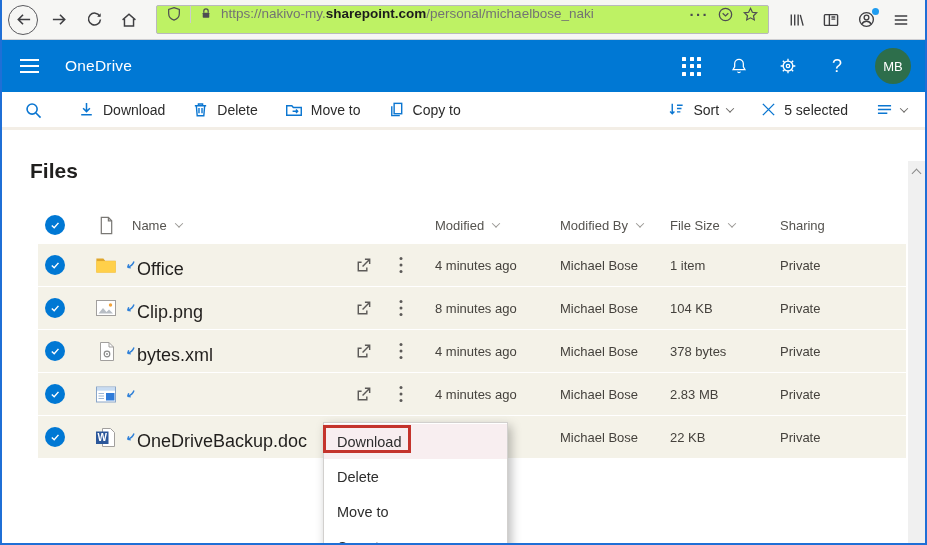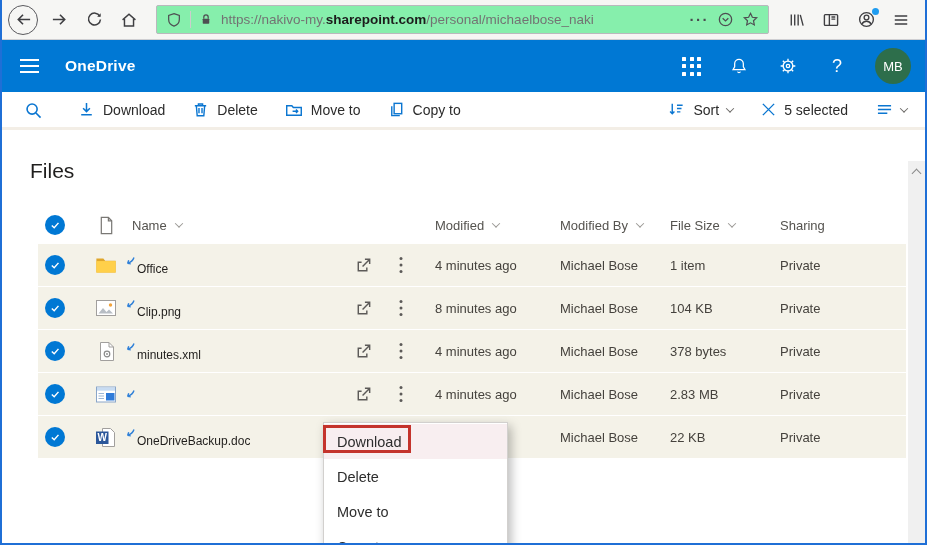--- a/index.html
+++ b/index.html
@@ -3,60 +3,60 @@
 <meta charset="utf-8">
 <style>
   * { margin:0; padding:0; box-sizing:border-box; }
   html,body { width:927px; height:545px; font-family:"Liberation Sans", sans-serif; background:#fff; }
   .window { width:927px; height:545px; border-left:2px solid #1f6fd6; border-right:2px solid #1f6fd6; border-bottom:2px solid #1f6fd6; overflow:hidden; background:#fff; }
 
   
   .toolbar { height:40px; background:#f6f6f4; border-bottom:1px solid #cfcfd2; display:flex; align-items:center; padding:0 10px 0 6px; gap:7px; }
   .tb-btn { display:flex; align-items:center; justify-content:center; width:28px; height:28px; color:#3f3f42; flex:none; cursor:pointer; }
   .back-circle { width:30px; height:30px; border:1.5px solid #5a5a5e; border-radius:50%; }
-  .urlbar { flex:1; height:29px; background:#86efac; border:1px solid #b9b9bd; border-radius:2px; display:flex; align-items:center; padding:0 9px; gap:8px; margin:0 6px; font-size:13.5px; }
+  .urlbar { flex:1; height:29px; background:#bef264; border:1px solid #b9b9bd; border-radius:2px; display:flex; padding:0 9px; gap:8px; margin:0 6px; font-size:13.5px; }
   .url-divider { width:1px; height:17px; background:#ccc; }
   .url-text { flex:1; white-space:nowrap; overflow:hidden; color:#737373; }
   .url-text b { color:#1c1c1c; font-weight:700; }
   .dots3 { color:#4a4a4f; font-weight:700; letter-spacing:1.5px; font-size:15px; }
   .acct-wrap { position:relative; }
   .blue-dot { position:absolute; top:2px; right:1px; width:7px; height:7px; border-radius:50%; background:#1f9cf0; }
 
   
   .odbar { height:52px; background:#0078d4; display:flex; align-items:center; color:#fff; padding:0 14px 0 18px; }
   .hamb { width:19px; display:flex; flex-direction:column; gap:4px; cursor:pointer; }
   .hamb i { height:2px; background:#fff; display:block; }
-  .od-title { font-size:15.5px; font-weight:700; margin-left:26px; letter-spacing:.2px; }
+  .od-title { font-size:15.5px; font-weight:400; margin-left:26px; letter-spacing:.2px; }
   .od-right { margin-left:auto; display:flex; align-items:center; gap:27px; }
   .waffle { display:grid; grid-template-columns:repeat(3,4px); grid-auto-rows:4px; gap:3.5px; cursor:pointer; }
   .waffle i { background:#fff; border-radius:.5px; }
   .od-ic { width:22px; height:22px; display:flex; align-items:center; justify-content:center; cursor:pointer; }
   .help-q { font-size:18px; color:#fff; }
   .avatar { width:36px; height:36px; border-radius:50%; background:#2d6e4b; color:#fff; font-size:13px; font-weight:400; display:flex; align-items:center; justify-content:center; cursor:pointer; }
 
   
   .cmdbar { height:38px; background:#fff; display:flex; align-items:center; padding:0 18px 0 22px; border-bottom:3px solid #f3eee6; font-size:14px; color:#2b2b2b; }
   .cmd-item { display:flex; align-items:center; gap:8px; cursor:pointer; }
   .cmd-search { margin-right:36px; }
   .cmd-left { display:flex; align-items:center; gap:27px; }
   .cmd-right { margin-left:auto; display:flex; align-items:center; gap:28px; }
   .chev { display:inline-block; width:6px; height:6px; border-right:1.4px solid #6b6966; border-bottom:1.4px solid #6b6966; transform:rotate(45deg) translate(-1px,-1px); }
 
   
   .content { position:relative; height:411px; background:#fff; }
-  .page-title { font-size:21px; font-weight:400; color:#201f1e; margin:28px 0 0 28px; line-height:26px; }
+  .page-title { font-size:21px; font-weight:700; color:#201f1e; margin:28px 0 0 28px; line-height:26px; }
   .grid { display:grid; grid-template-columns:50px 36px 221px 37px 38px 125px 113px 110px 1fr; align-items:center; }
   .thead { margin:26px 19px 0 36px; height:30px; font-size:13px; color:#55534f; }
   .th { display:flex; align-items:center; gap:9px; }
   .pad15 { padding-left:15px; } .pad12 { padding-left:12px; }
   .rows { margin:4px 19px 0 36px; }
   .row { height:42px; margin-bottom:1px; background:#f4f2e8; font-size:13px; color:#45423d; cursor:pointer; }
   .ckc { width:20px; height:20px; border-radius:50%; background:#0078d4; display:flex; align-items:center; justify-content:center; margin-left:7px; }
   .c-icon { display:flex; align-items:center; justify-content:center; }
-  .c-name { display:flex; align-items:flex-start; font-size:12px; color:#211f1d; overflow:hidden; white-space:nowrap; }
+  .c-name { display:flex; align-items:center; font-size:18px; color:#211f1d; overflow:hidden; white-space:nowrap; }
   .c-name .glim { flex:none; margin:2px 1px 0 0; }
   .c-name span { margin-top:8px; overflow:hidden; text-overflow:clip; }
   .c-share,.c-more { display:flex; align-items:center; justify-content:center; }
 
   
   .scrollbar { position:absolute; top:3px; right:0; bottom:0; width:17px; background:#f0f0f0; display:flex; justify-content:center; cursor:pointer; }
   .scroll-chev { margin-top:9px; width:7px; height:7px; border-right:1.6px solid #8a8a8a; border-bottom:1.6px solid #8a8a8a; transform:rotate(-135deg); }
 
   
   .menu { position:absolute; left:321px; top:264px; width:185px; background:#fff; border:1px solid #d2d0ce; box-shadow:3px 4px 10px rgba(0,0,0,.28); padding:1px 0; z-index:5; }
@@ -376,21 +376,21 @@
               <path d="M3.5 1.5h8.5l4.5 4.5v13.5H3.5z" fill="#fff" stroke="#a19f9d"></path>
               <path d="M12 1.5V6h4.5" fill="none" stroke="#a19f9d"></path>
               <circle cx="10" cy="13" r="2.8" fill="none" stroke="#8a8a8a" stroke-width="1.2"></circle>
               <circle cx="10" cy="13" r="0.9" fill="#8a8a8a"></circle>
             </svg>
           </div>
         <div class="c-name">
             <svg class="glim" width="12" height="12" viewBox="0 0 12 12" fill="none" stroke="#2f80d8" stroke-width="1.4">
               <path d="M10 1.5C9 4.4 7 6.3 3.6 7.4M3.6 7.4l3.2.5M3.6 7.4l1.1-3.1"></path>
             </svg>
-            <span>minutes.xml</span>
+            <span>bytes.xml</span>
           </div>
         <div class="c-share">
             <svg width="19" height="19" viewBox="0 0 20 20" fill="none" stroke="#5c5a58" stroke-width="1.5">
               <path d="M8 6.5H4.5v9h9V12M11.5 3.5h5v5M16.3 3.7l-7.3 7.3"></path>
             </svg>
           </div>
         <div class="c-more">
             <svg width="4" height="18" viewBox="0 0 4 18" fill="#5c5a58">
               <circle cx="2" cy="2.5" r="1.5"></circle>
               <circle cx="2" cy="9" r="1.5"></circle>

